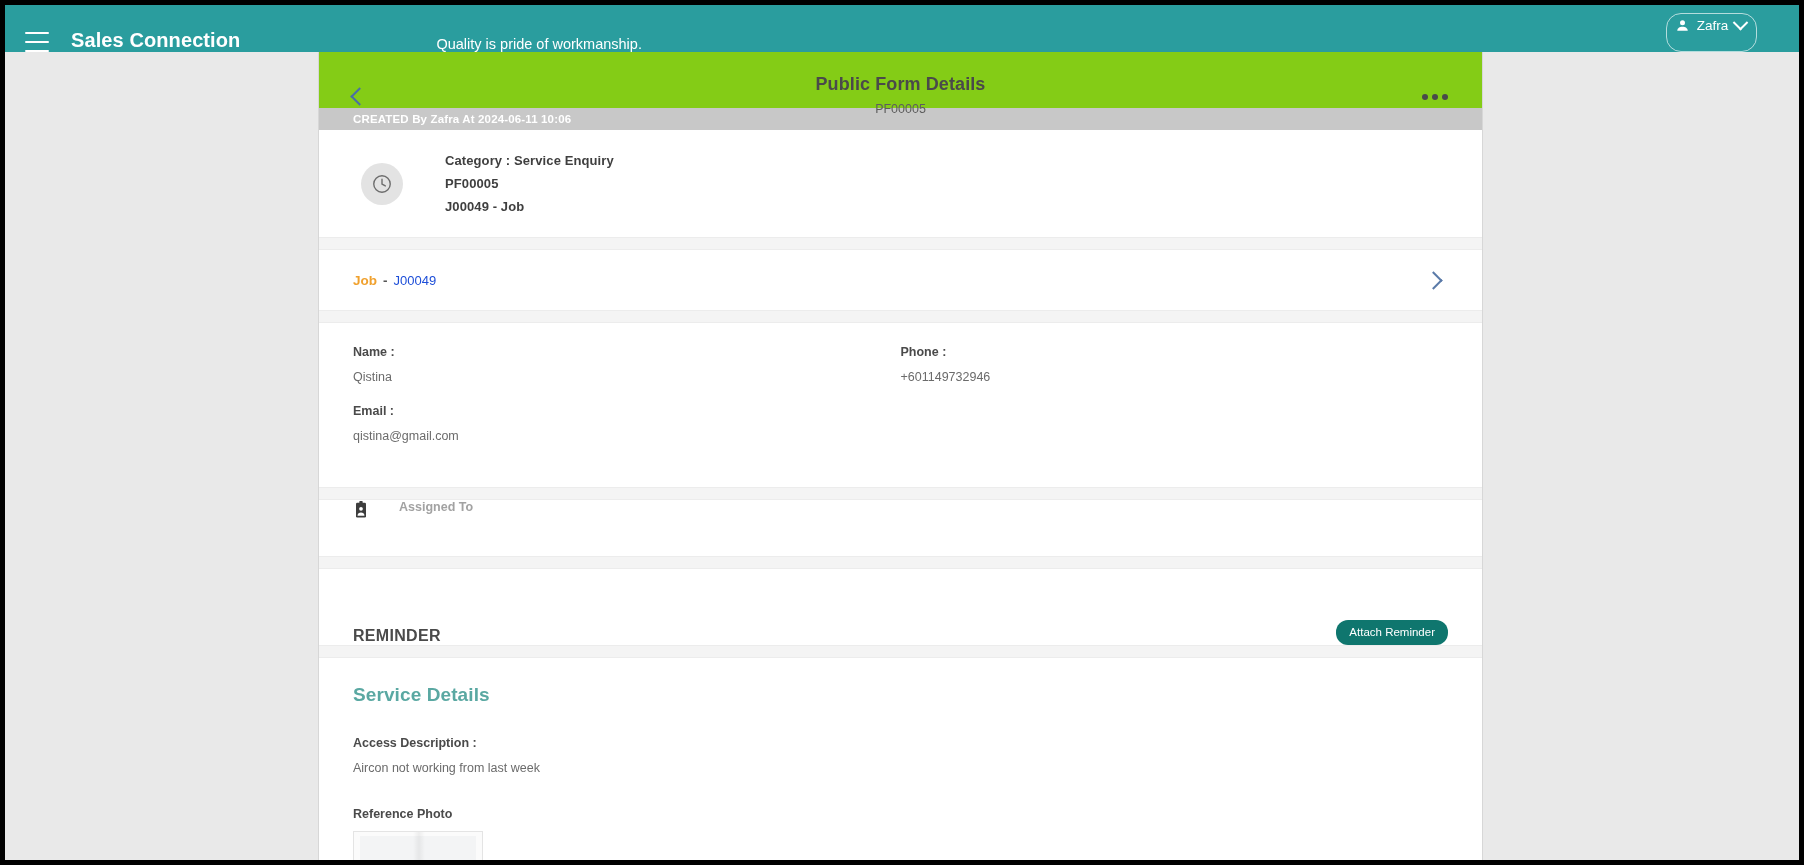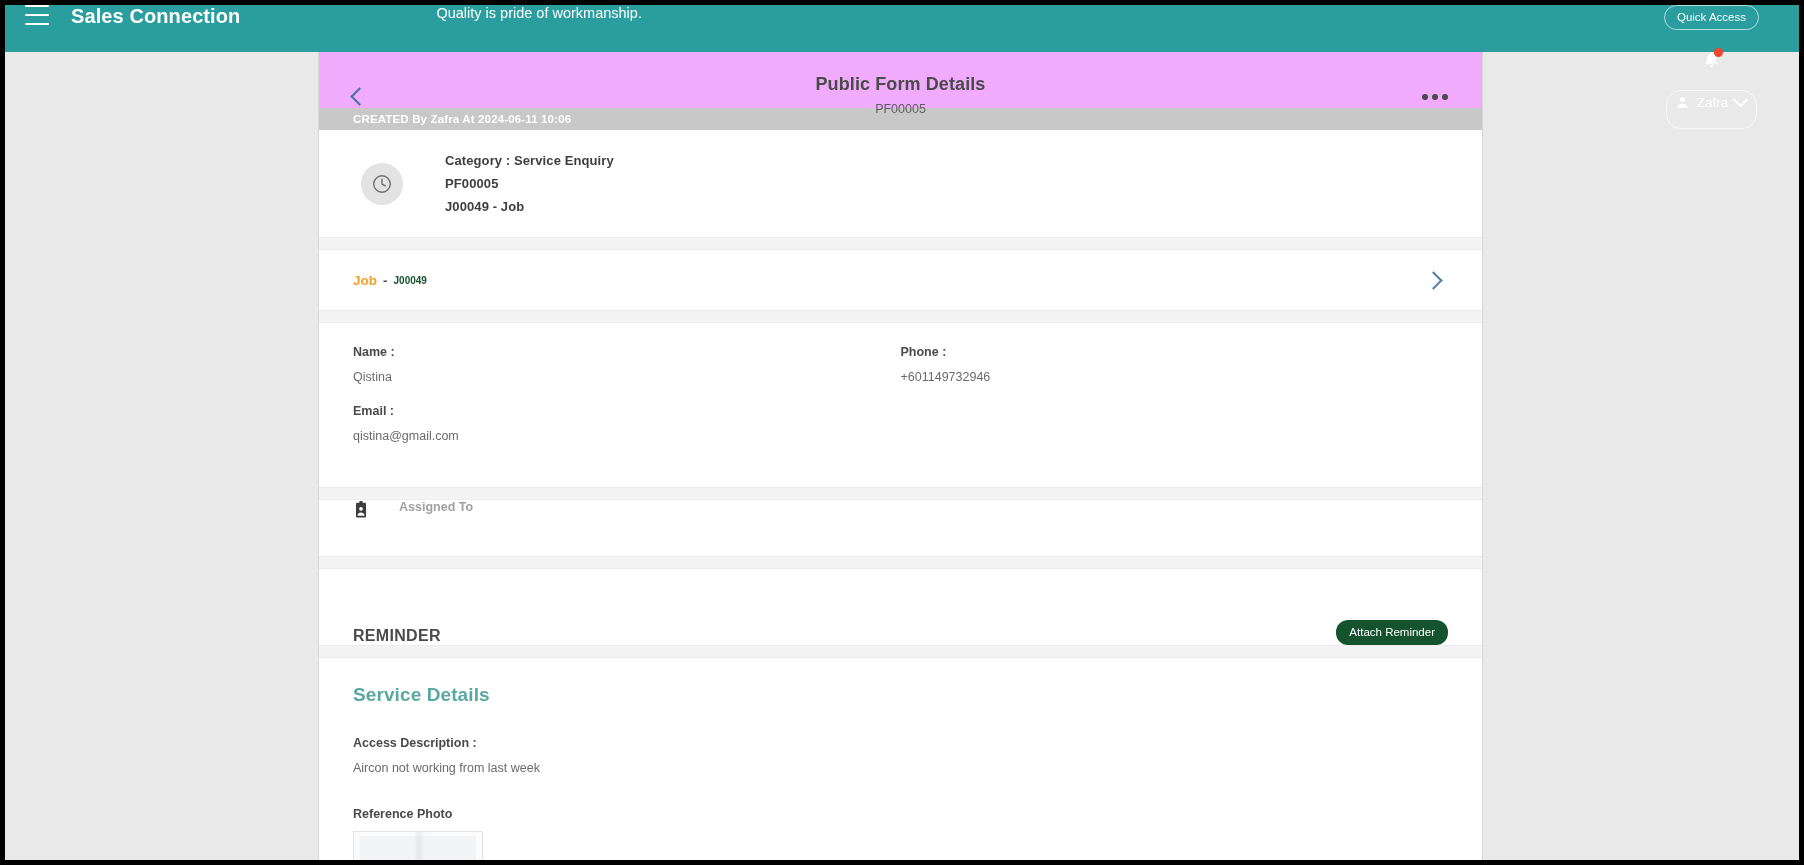--- a/index.html
+++ b/index.html
@@ -27,21 +27,21 @@
   }
 
   
   #topbar {
     position: absolute;
     left: 0; top: 0;
     width: 100%;
     height: 47px;
     background: #2a9d9e;
     display: flex;
-    align-items: flex-start;
+    align-items: flex-end;
     box-sizing: border-box;
     padding: 0 14px 0 10px;
     z-index: 20;
   }
   .hamburger {
     width: 24px;
     height: 20px;
     display: flex;
     flex-direction: column;
     justify-content: space-between;
@@ -142,21 +142,21 @@
     border-left: 1px solid #d7d7d7;
     border-right: 1px solid #d7d7d7;
     box-sizing: border-box;
     overflow: hidden;
   }
 
   
   #panel-header {
     position: relative;
     height: 56px;
-    background: #f0abfc;
+    background: #84cc16;
   }
   #back-chevron {
     position: absolute;
     left: 34px;
     top: 38px;
     width: 11px; height: 11px;
     border-left: 2px solid #4a6fa5;
     border-bottom: 2px solid #4a6fa5;
     transform: rotate(45deg);
     cursor: pointer;
@@ -258,23 +258,23 @@
     font-size: 13.5px;
     font-weight: bold;
   }
   #job-dash {
     color: #555;
     font-size: 13.5px;
     margin: 0 6px;
     font-weight: bold;
   }
   #job-value {
-    color: #14532d;
-    font-size: 10px;
-    font-weight: bold;
+    color: #1d4ed8;
+    font-size: 13px;
+    font-weight: normal;
   }
   #job-chevron {
     margin-left: auto;
     width: 11px; height: 11px;
     border-top: 2px solid #5a7aa8;
     border-right: 2px solid #5a7aa8;
     transform: rotate(45deg);
     margin-right: 8px;
   }
 
@@ -326,21 +326,21 @@
     box-sizing: border-box;
   }
   #reminder-title {
     font-size: 16px;
     font-weight: bold;
     color: #4a4a4a;
     letter-spacing: 0.3px;
   }
   #attach-reminder {
     margin-left: auto;
-    background: #14532d;
+    background: #0f766e;
     color: #ffffff;
     font-size: 11.5px;
     border: none;
     border-radius: 12px;
     padding: 6px 13px 7px;
     cursor: pointer;
     white-space: nowrap;
     font-family: "Liberation Sans", sans-serif;
   }
 

